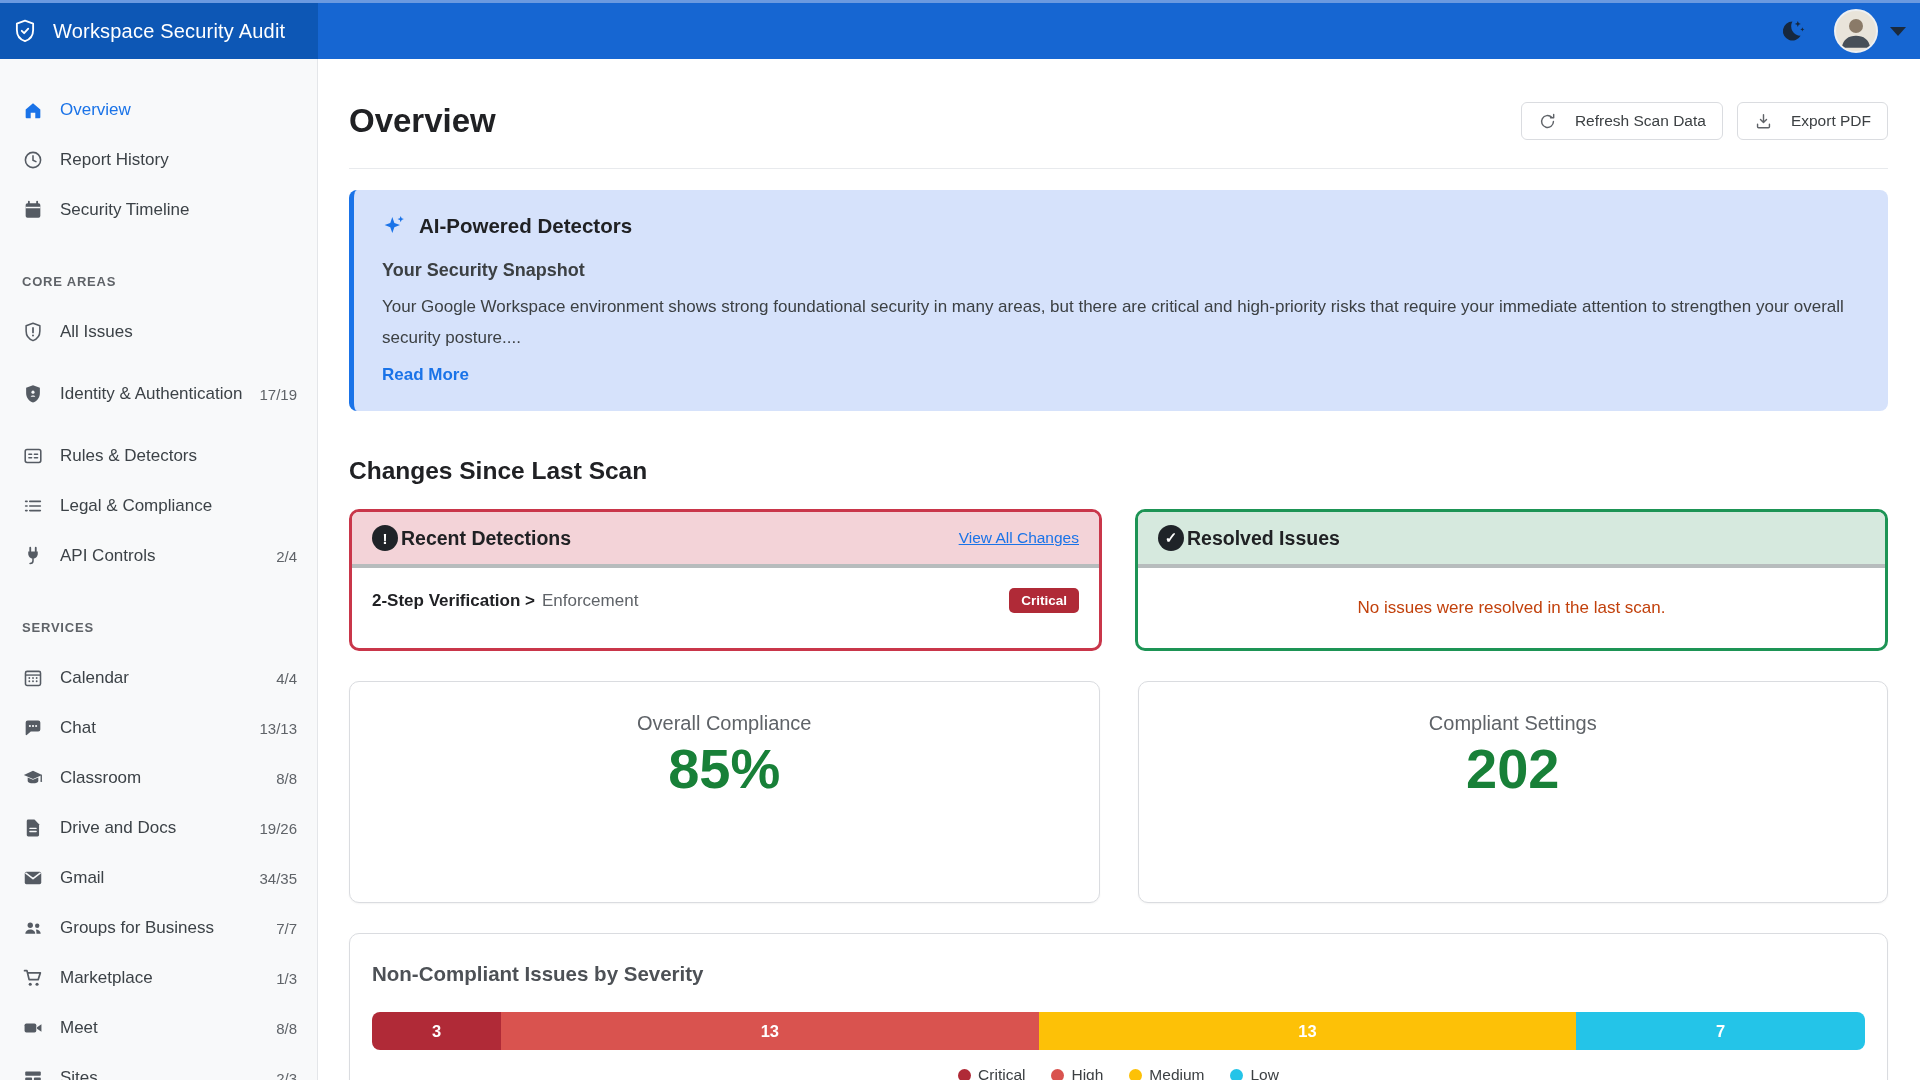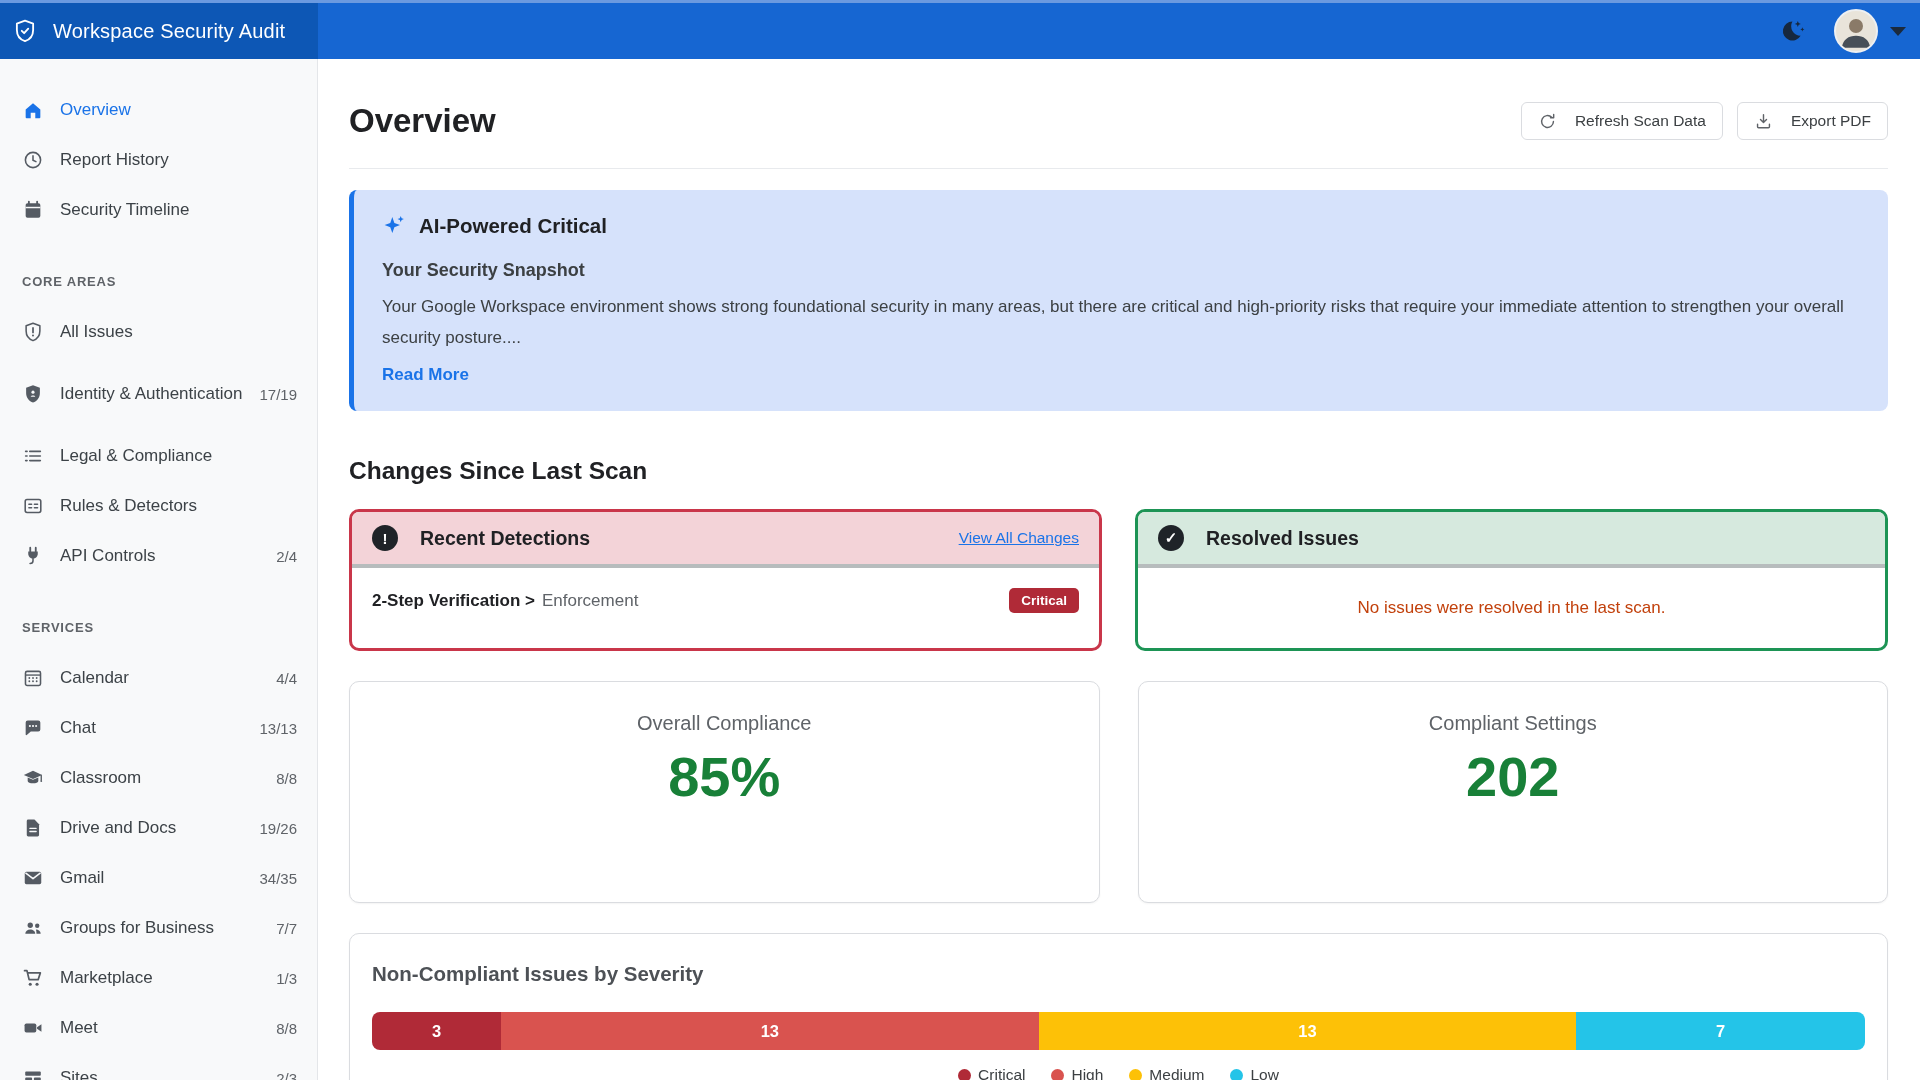--- a/index.html
+++ b/index.html
@@ -50,33 +50,33 @@
   
   .section-heading { margin-top:44px; font-size:24.5px; font-weight:700; color:#202124; line-height:32px; }
   .changes-row { display:flex; gap:33px; margin-top:22px; }
   .change-card { flex:1; border-radius:10px; overflow:hidden; background:#fff; }
   .change-card.red { border:3px solid #c9364a; }
   .change-card.green { border:3px solid #1d9455; }
   .change-head { display:flex; align-items:center; padding:13px 20px; border-bottom:4px solid #b7bcbd; }
   .red .change-head { background:#f3d3d8; }
   .green .change-head { background:#d6e9de; }
   .badge-circle { width:26px; height:26px; border-radius:50%; background:#1f2328; color:#fff; display:flex; align-items:center; justify-content:center; font-weight:700; font-size:15px; flex:none; }
-  .change-title { font-size:19.5px; font-weight:700; color:#202124; margin-left:22px; }
+  .change-title { font-size:19.5px; font-weight:700; color:#202124; margin-left:3px; }
   .change-link { margin-left:auto; font-size:15.5px; color:#1a73e8; text-decoration:underline; cursor:pointer; }
   .detection-row { display:flex; align-items:center; justify-content:space-between; padding:20px 20px 24px; }
   .detection-setting { font-size:17px; font-weight:700; color:#202124; }
   .detection-detail { font-size:17px; color:#5f6368; margin-left:7px; font-weight:400; }
   .sev-badge { background:#b02a37; color:#fff; font-size:13.5px; font-weight:700; padding:5px 12px; border-radius:5px; }
   .resolved-body { text-align:center; padding:30px 28px; font-size:17px; color:#c2410c; }
 
   
   .stats-row { display:flex; gap:38px; margin-top:30px; }
   .stat-card { flex:1; background:#fff; border:1px solid #dadce0; border-radius:10px; height:222px; text-align:center; padding-top:30px; box-shadow:0 1px 2px rgba(60,64,67,.06); }
   .stat-label { font-size:20px; color:#5f6368; }
-  .stat-value { font-size:56px; font-weight:700; margin-top:12px; line-height:60px; }
+  .stat-value { font-size:56px; font-weight:700; margin-top:4px; line-height:60px; }
   .stat-sub { font-size:17px; color:#5f6368; margin-top:16px; min-height:20px; }
 
   
   .chart-card { margin-top:30px; background:#fff; border:1px solid #dadce0; border-radius:10px; padding:26px 22px; height:250px; box-shadow:0 1px 2px rgba(60,64,67,.06); }
   .chart-title { font-size:20.5px; font-weight:600; color:#4d5156; line-height:28px; }
   .severity-bar { display:flex; height:38px; border-radius:8px; overflow:hidden; margin-top:24px; }
   .seg { display:flex; align-items:center; justify-content:center; color:#fff; font-weight:700; font-size:16.5px; }
   .legend { display:flex; justify-content:center; gap:26px; margin-top:16px; }
   .legend-item { display:flex; align-items:center; gap:7px; }
   .legend-dot { width:13px; height:13px; border-radius:50%; flex:none; }
@@ -164,35 +164,35 @@
             <path d="M12 2.5 19.5 5.2 V11 c0 5.2-3.2 8.9-7.5 10.4 C7.7 19.9 4.5 16.2 4.5 11 V5.2 Z" fill="currentColor"></path>
             <circle cx="12" cy="10" r="1.7" fill="#f8f9fa"></circle>
             <path d="M9.5 15 c.3-1.9 4.7-1.9 5 0 Z" fill="#f8f9fa"></path>
           </svg>
         </span>
       <span class="nav-label">Identity &amp; Authentication</span>
       <span class="nav-badge">17/19</span>
     </div>
     <div class="nav-item">
       <span class="nav-icon">
-          <svg viewBox="0 0 24 24" fill="none" stroke="currentColor" stroke-width="1.8" stroke-linecap="round">
-            <path d="M4 7 h1.5 M8.5 7 H20 M4 12 h1.5 M8.5 12 H20 M4 17 h1.5 M8.5 17 H20"></path>
-          </svg>
-        </span>
-      <span class="nav-label">Legal &amp; Compliance</span>
-      <span class="nav-badge"></span>
-    </div>
-    <div class="nav-item">
-      <span class="nav-icon">
           <svg viewBox="0 0 24 24" fill="none" stroke="currentColor">
             <rect x="3.5" y="5" width="17" height="14" rx="2" stroke-width="1.7"></rect>
             <path d="M7.5 10 h3 M13.5 10 h3.5 M7.5 14 h3 M13.5 14 h3.5" stroke-width="1.6" stroke-linecap="round"></path>
           </svg>
         </span>
       <span class="nav-label">Rules &amp; Detectors</span>
+      <span class="nav-badge"></span>
+    </div>
+    <div class="nav-item">
+      <span class="nav-icon">
+          <svg viewBox="0 0 24 24" fill="none" stroke="currentColor" stroke-width="1.8" stroke-linecap="round">
+            <path d="M4 7 h1.5 M8.5 7 H20 M4 12 h1.5 M8.5 12 H20 M4 17 h1.5 M8.5 17 H20"></path>
+          </svg>
+        </span>
+      <span class="nav-label">Legal &amp; Compliance</span>
       <span class="nav-badge"></span>
     </div>
     <div class="nav-item">
       <span class="nav-icon">
           <svg viewBox="0 0 24 24">
             <path d="M9 3 v4 M15 3 v4" stroke="currentColor" stroke-width="2" stroke-linecap="round"></path>
             <path d="M6.8 7 h10.4 v2.5 c0 2.9-2.3 5.2-5.2 5.2 S6.8 12.4 6.8 9.5 Z" fill="currentColor"></path>
             <path d="M12 14.7 v2.5 c0 2-1.5 3-3.2 3" stroke="currentColor" stroke-width="1.7" fill="none" stroke-linecap="round"></path>
           </svg>
         </span>
@@ -341,21 +341,21 @@
     <hr class="rule">
 
     <section class="ai-card">
       <div class="ai-title-row">
         <span style="display:flex;">
             <svg viewBox="0 0 20 20" width="24" height="24" fill="#1a73e8">
               <path d="M8.6 2.6 10.3 7.4 15 9.2 10.3 11 8.6 15.8 6.9 11 2.2 9.2 6.9 7.4 Z"></path>
               <path d="M15.6 1.6 l.75 1.9 1.9.75 -1.9.75 -.75 1.9 -.75-1.9 -1.9-.75 1.9-.75 Z"></path>
             </svg>
           </span>
-        <span class="ai-title">AI-Powered Critical</span>
+        <span class="ai-title">AI-Powered Detectors</span>
       </div>
       <div class="ai-subtitle">Your Security Snapshot</div>
       <p class="ai-body">Your Google Workspace environment shows strong foundational security in many areas, but there are critical and high-priority risks that require your immediate attention to strengthen your overall security posture....</p>
       <span class="ai-readmore">Read More</span>
     </section>
 
     <h2 class="section-heading">Changes Since Last Scan</h2>
 
     <div class="changes-row">
       <div class="change-card red">

